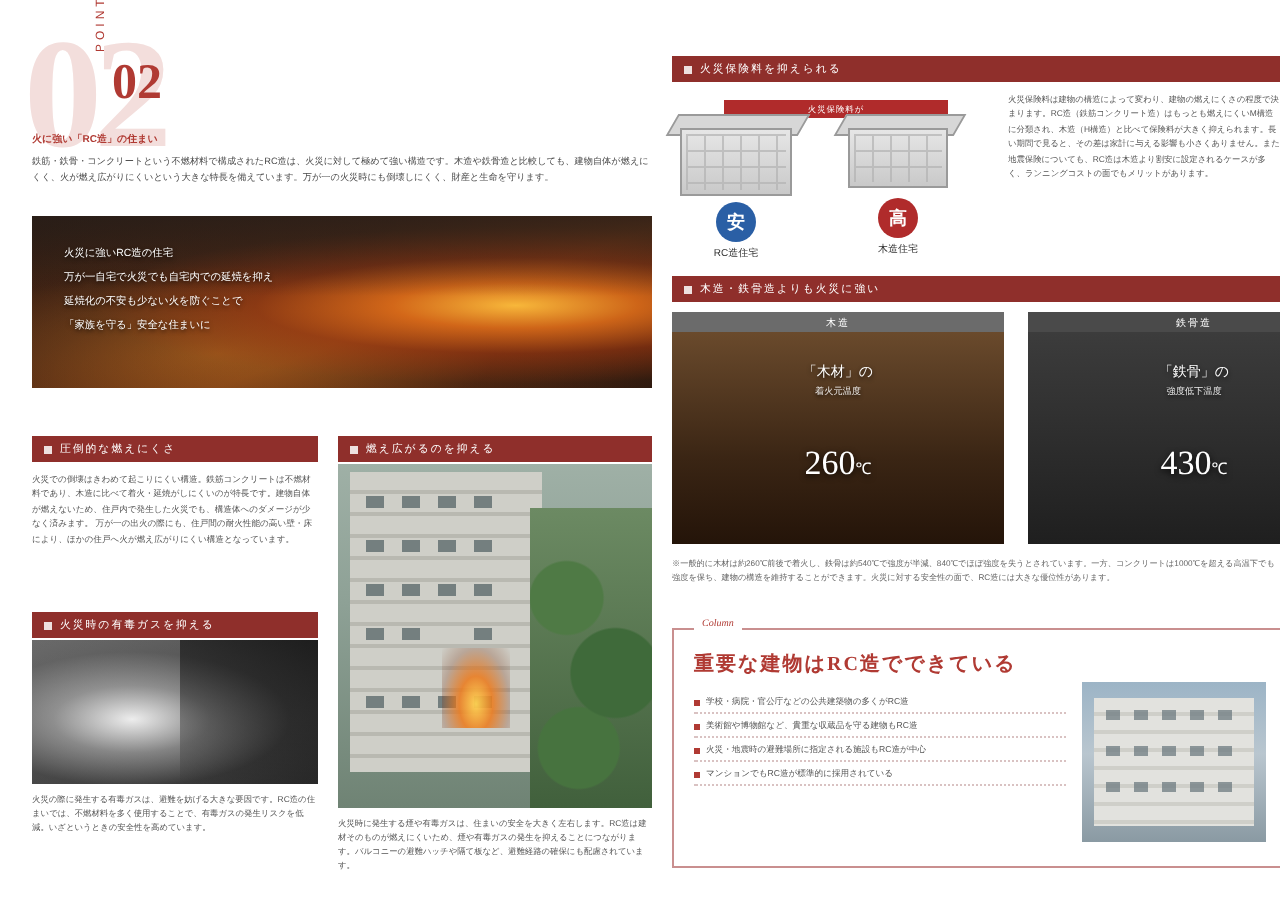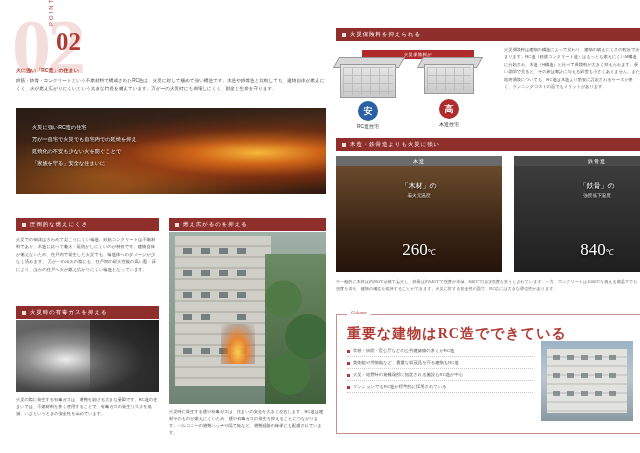--- a/index.html
+++ b/index.html
@@ -168,21 +168,21 @@
             repeating-linear-gradient(180deg,rgba(255,255,255,.03) 0 3px,rgba(0,0,0,.05) 3px 6px);}
   .steel-bg{background:linear-gradient(180deg,#3c3c3c,#1f1f1f);}
   .rc-bg{background:linear-gradient(180deg,#5a5a5a,#2f2f2f);}
   .card-txt{
     position:absolute;left:0;right:0;top:14px;text-align:center;color:#fff;
     text-shadow:0 1px 2px rgba(0,0,0,.8);
   }
   .card-txt .l1{font-size:7px;line-height:12px;font-family:"Liberation Serif", serif;}
   .card-txt .l2{font-size:4.6px;line-height:8px;opacity:.9;}
   .card-big{
-    position:absolute;left:0;right:0;bottom:12px;text-align:center;color:#fff;
+    position:absolute;left:0;right:0;bottom:30px;text-align:center;color:#fff;
     font-family:"Liberation Serif", serif;font-size:17px;
     text-shadow:0 1px 3px rgba(0,0,0,.85);
   }
   .card-big small{font-size:8px;}
   .card-keep{
     position:absolute;left:0;right:0;bottom:8px;text-align:center;color:#fff;
     font-size:5px;line-height:8px;text-shadow:0 1px 2px rgba(0,0,0,.8);
   }
   .r-note{
     position:absolute;left:0;top:278px;width:304px;
@@ -192,21 +192,21 @@
   
   .column-box{
     position:absolute;left:0;top:314px;width:304px;height:118px;
     border:1px solid #c98f8f;background:#fff;
   }
   .col-tag{
     position:absolute;left:10px;top:-5px;background:#fff;padding:0 4px;
     font-size:5px;color:#b03a33;font-family:"Liberation Serif", serif;font-style:italic;
   }
   .col-title{
-    position:absolute;left:10px;top:10px;font-size:14px;color:#b03a33;
+    position:absolute;left:10px;top:10px;font-size:10px;color:#b03a33;
     font-family:"Liberation Serif", serif;font-weight:bold;letter-spacing:1px;
   }
   .col-list{position:absolute;left:10px;top:30px;width:186px;}
   .col-li{
     font-size:4.3px;line-height:7px;color:#555;border-bottom:1px dotted #d9c2c2;
     padding:2px 0 2px 6px;position:relative;
   }
   .col-li::before{content:"";position:absolute;left:0;top:5px;width:3px;height:3px;background:#b03a33;}
   .col-photo{
     position:absolute;right:8px;top:26px;width:92px;height:80px;
@@ -377,21 +377,21 @@
       </div>
 
       <div class="card">
         <div class="card-tab tab-b">鉄骨造</div>
         <div class="card-body steel-bg">
           <div class="card-txt">
             <div class="l1">「鉄骨」の</div>
             <div class="l2">強度低下温度</div>
           </div>
           <div class="card-big">
-            <span>840</span><small>℃</small>
+            <span>430</span><small>℃</small>
           </div>
         </div>
       </div>
 
     </div>
 
     <div class="r-note">※一般的に木材は約260℃前後で着火し、鉄骨は約540℃で強度が半減、840℃でほぼ強度を失うとされています。一方、コンクリートは1000℃を超える高温下でも強度を保ち、建物の構造を維持することができます。火災に対する安全性の面で、RC造には大きな優位性があります。</div>
 
     <div class="column-box">
       <div class="col-tag">Column</div>

